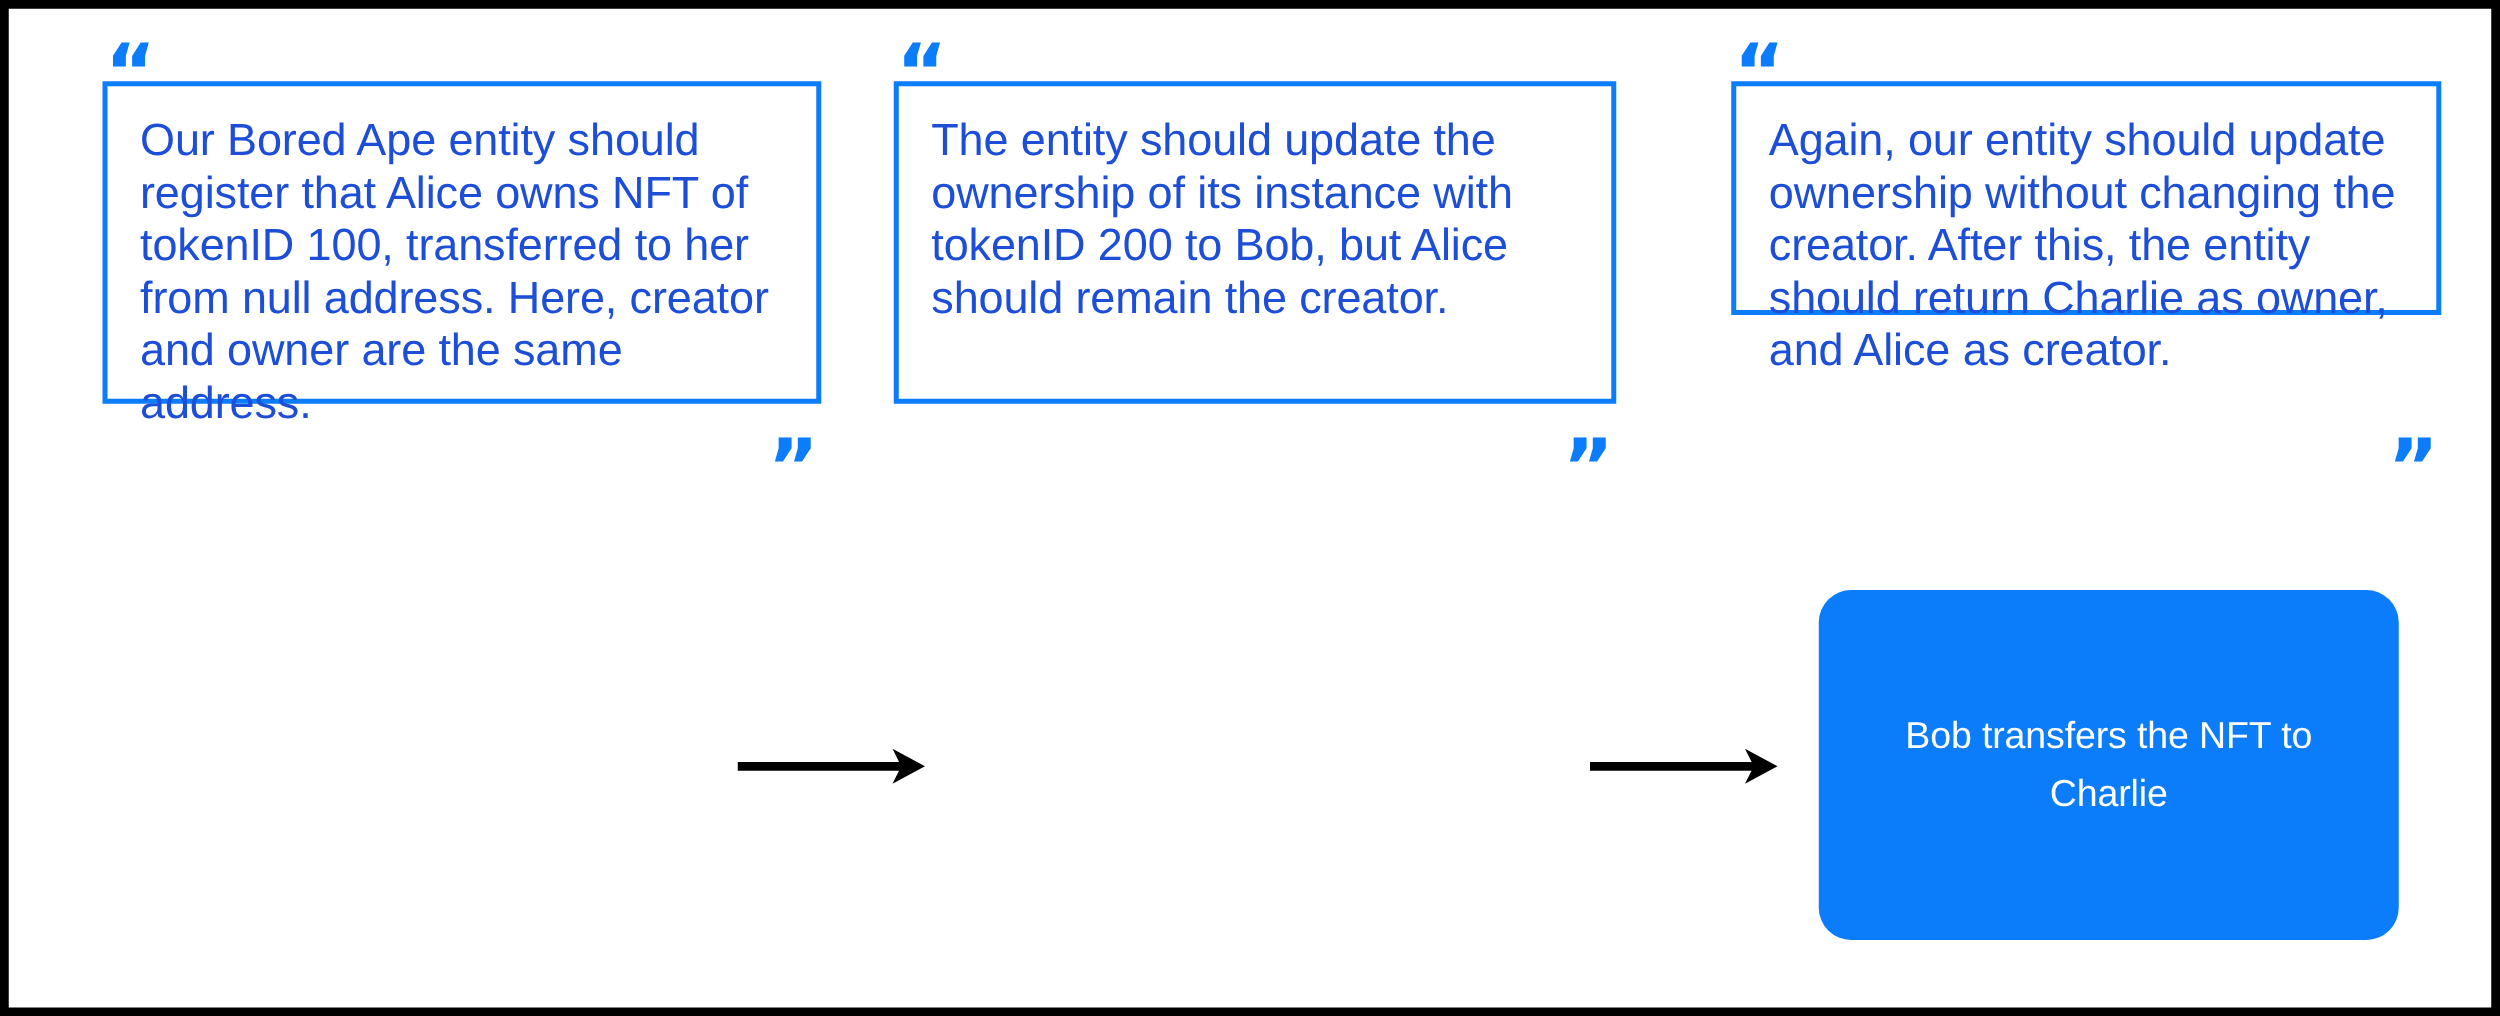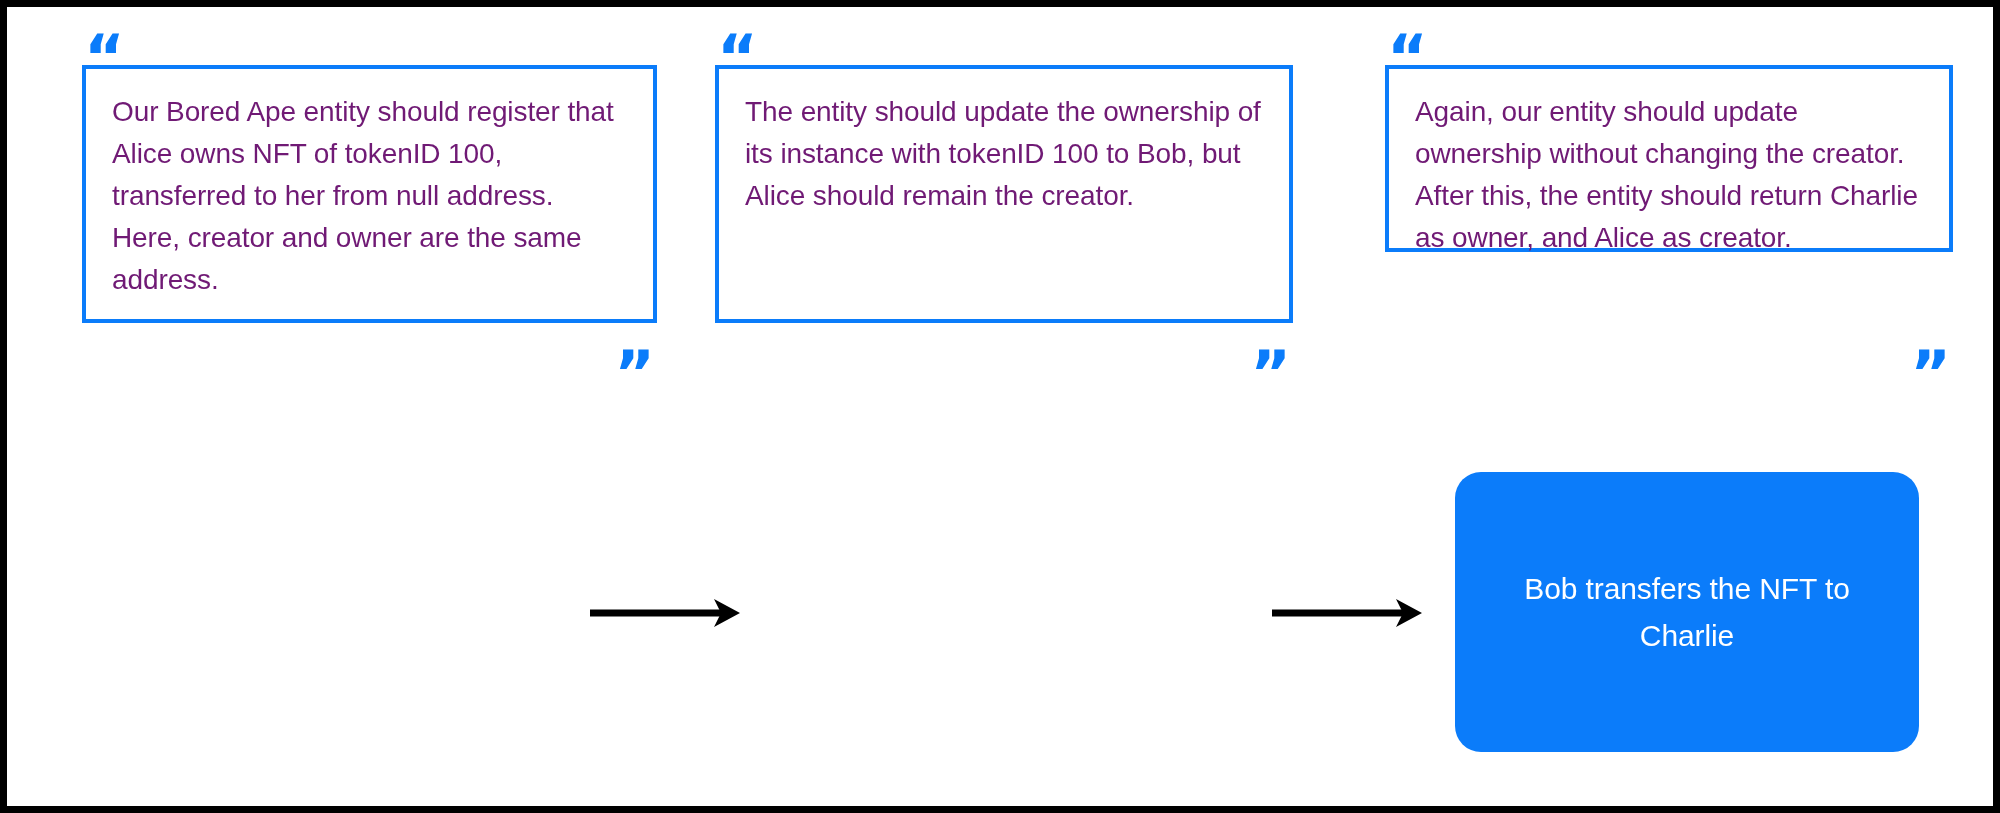--- a/index.html
+++ b/index.html
@@ -60,23 +60,23 @@
     border: 4px solid #0b7cfa;
     background: #ffffff;
     padding: 22px 26px 20px 26px;
   }
   .quote-card.h1 { height: 258px; }
   .quote-card.h2 { height: 258px; }
   .quote-card.h3 { height: 187px; }
 
   .quote-text {
     font-family: "Liberation Sans", sans-serif;
-    font-size: 28px;
+    font-size: 36px;
     line-height: 42px;
-    color: #701a75;
+    color: #1d4ed8;
     white-space: pre-wrap;
     letter-spacing: -0.1px;
   }
 
   
   .flow-node {
     position: absolute;
     box-sizing: border-box;
     background: #0b7cfa;
     border-radius: 26px;
@@ -115,21 +115,21 @@
     <span class="quote-mark open">“</span>
     <div class="quote-card h1" style="width:575px;">
       <div class="quote-text">Our Bored Ape entity should register that Alice owns NFT of tokenID 100, transferred to her from null address. Here, creator and owner are the same address.</div>
     </div>
     <span class="quote-mark close" style="top:318px;">”</span>
   </div>
 
   <div class="quote-block q2">
     <span class="quote-mark open">“</span>
     <div class="quote-card h2" style="width:578px;">
-      <div class="quote-text">The entity should update the ownership of its instance with tokenID 100 to Bob, but Alice should remain the creator.</div>
+      <div class="quote-text">The entity should update the ownership of its instance with tokenID 200 to Bob, but Alice should remain the creator.</div>
     </div>
     <span class="quote-mark close" style="top:318px;">”</span>
   </div>
 
   <div class="quote-block q3">
     <span class="quote-mark open">“</span>
     <div class="quote-card h3" style="width:568px;">
       <div class="quote-text">Again, our entity should update ownership without changing the creator. After this, the entity should return Charlie as owner, and Alice as creator.</div>
     </div>
     <span class="quote-mark close" style="top:318px;">”</span>

